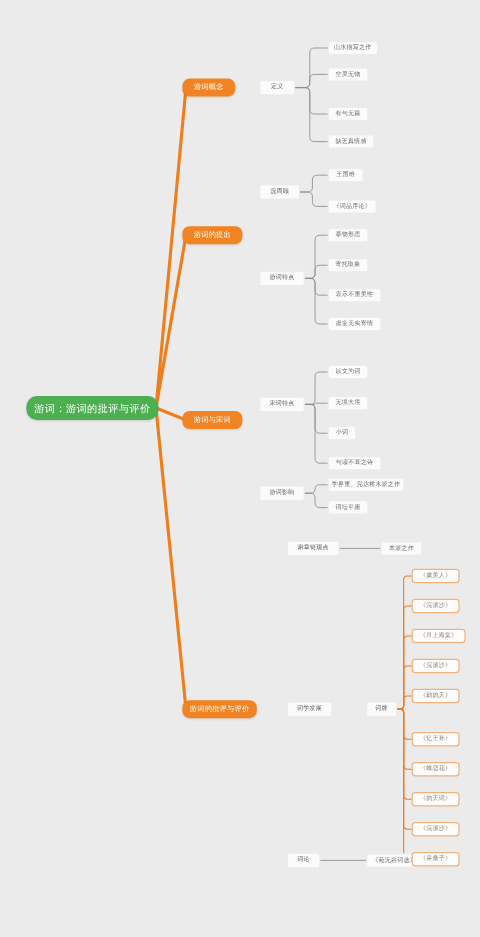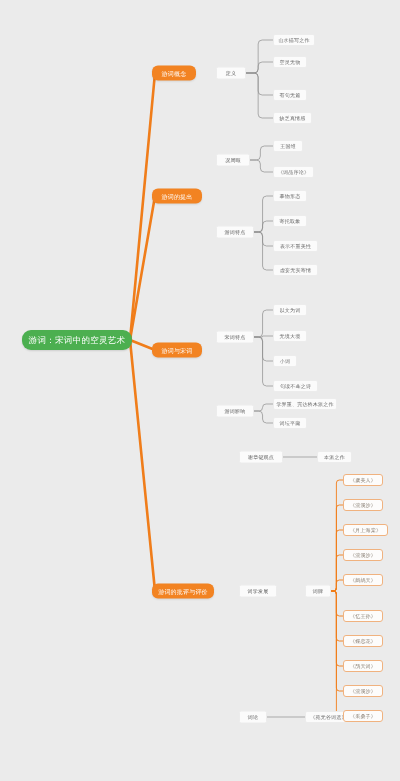--- a/index.html
+++ b/index.html
@@ -125,21 +125,21 @@
       <path d="M331,591 L333.4,591 Q336.4,591 336.4,588 L336.4,533 Q336.4,530 339.4,530 L343,530" fill="none" stroke="#f07d1a" stroke-width="0.9" stroke-linecap="round" stroke-linejoin="round"></path>
       <path d="M331,591 L333.4,591 Q336.4,591 336.4,588 L336.4,558 Q336.4,555 339.4,555 L343,555" fill="none" stroke="#f07d1a" stroke-width="0.9" stroke-linecap="round" stroke-linejoin="round"></path>
       <path d="M331,591 L333.4,591 Q336.4,591 336.4,588 L336.4,583 Q336.4,580 339.4,580 L343,580" fill="none" stroke="#f07d1a" stroke-width="0.9" stroke-linecap="round" stroke-linejoin="round"></path>
       <path d="M331,591 L333.4,591 Q336.4,591 336.4,594 L336.4,613 Q336.4,616 339.4,616 L343,616" fill="none" stroke="#f07d1a" stroke-width="0.9" stroke-linecap="round" stroke-linejoin="round"></path>
       <path d="M331,591 L333.4,591 Q336.4,591 336.4,594 L336.4,638 Q336.4,641 339.4,641 L343,641" fill="none" stroke="#f07d1a" stroke-width="0.9" stroke-linecap="round" stroke-linejoin="round"></path>
       <path d="M331,591 L333.4,591 Q336.4,591 336.4,594 L336.4,663 Q336.4,666 339.4,666 L343,666" fill="none" stroke="#f07d1a" stroke-width="0.9" stroke-linecap="round" stroke-linejoin="round"></path>
       <path d="M331,591 L333.4,591 Q336.4,591 336.4,594 L336.4,688 Q336.4,691 339.4,691 L343,691" fill="none" stroke="#f07d1a" stroke-width="0.9" stroke-linecap="round" stroke-linejoin="round"></path>
       <path d="M331,591 L333.4,591 Q336.4,591 336.4,594 L336.4,713 Q336.4,716 339.4,716 L343,716" fill="none" stroke="#f07d1a" stroke-width="0.9" stroke-linecap="round" stroke-linejoin="round"></path>
     </svg>
   <div id="nodes-layer">
-      <div class="node root" style="left: 22px; top: 340px; width: 110px;">游词：宋词中的空灵艺术</div>
+      <div class="node root" style="left: 22px; top: 340px; width: 110px;">游词：游词的批评与评价</div>
       <div class="node branch" style="left: 152px; top: 73px; width: 44px;">游词概念</div>
       <div class="node branch" style="left: 152px; top: 196px; width: 50px;">游词的提出</div>
       <div class="node branch" style="left: 152px; top: 350px; width: 50px;">游词与宋词</div>
       <div class="node branch" style="left: 152px; top: 591px; width: 62px;">游词的批评与评价</div>
       <div class="node sub" style="left: 216px; top: 73px; width: 30px;">定义</div>
       <div class="node sub" style="left: 216px; top: 160px; width: 34px;">况周颐</div>
       <div class="node sub" style="left: 216px; top: 232px; width: 38px;">游词特点</div>
       <div class="node sub" style="left: 216px; top: 337px; width: 38px;">宋词特点</div>
       <div class="node sub" style="left: 216px; top: 411px; width: 38px;">游词影响</div>
       <div class="node sub" style="left: 239px; top: 457px; width: 44px;">谢章铤观点</div>

